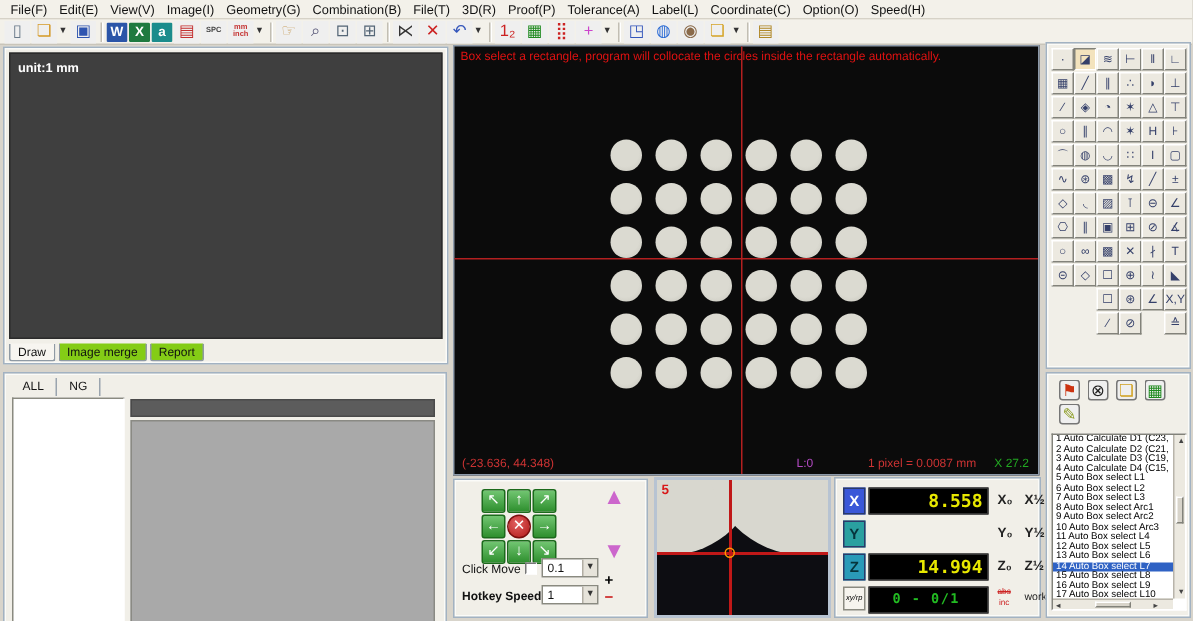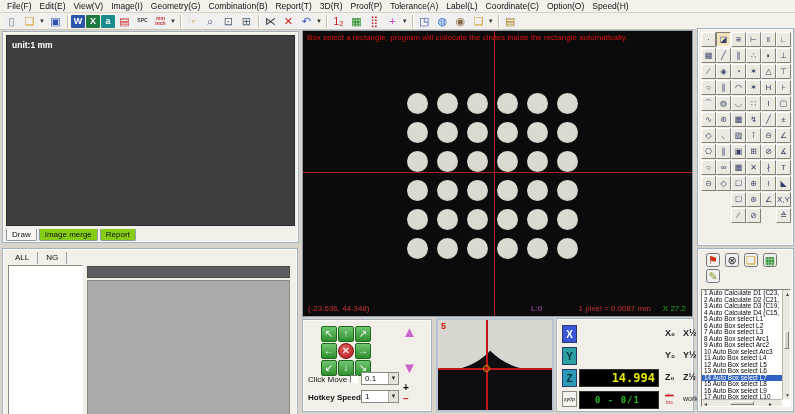--- a/index.html
+++ b/index.html
@@ -104,21 +104,21 @@
 </head>
 <body>
 
 <div id="menubar">
     <div class="menu-item">File(F)</div>
     <div class="menu-item">Edit(E)</div>
     <div class="menu-item">View(V)</div>
     <div class="menu-item">Image(I)</div>
     <div class="menu-item">Geometry(G)</div>
     <div class="menu-item">Combination(B)</div>
-    <div class="menu-item">Report(T)</div>
+    <div class="menu-item">File(T)</div>
     <div class="menu-item">3D(R)</div>
     <div class="menu-item">Proof(P)</div>
     <div class="menu-item">Tolerance(A)</div>
     <div class="menu-item">Label(L)</div>
     <div class="menu-item">Coordinate(C)</div>
     <div class="menu-item">Option(O)</div>
     <div class="menu-item">Speed(H)</div>
   </div>
 
 <div id="toolbar">
@@ -269,20 +269,21 @@
   <div id="zoom-index">5</div>
   <div id="zcross-v"></div>
   <div id="zcross-h"></div>
   <div id="zcenter"></div>
 </div>
 
 <div id="dro-panel" class="panel">
   <div id="dro-rows">
       <div class="dro-row" style="top: 6px;">
         <button class="axis-btn" style="background: rgb(58, 87, 216); color: rgb(255, 255, 255);">X</button>
+        <div class="dro-display">8.558</div>
         <button class="axis-aux" style="left: 103px;">X₀</button>
         <button class="axis-aux" style="left: 121px;">X½</button>
       </div>
       <div class="dro-row" style="top: 28px;">
         <button class="axis-btn" style="background: rgb(42, 160, 160); color: rgb(6, 52, 60);">Y</button>
         <button class="axis-aux" style="left: 103px;">Y₀</button>
         <button class="axis-aux" style="left: 121px;">Y½</button>
       </div>
       <div class="dro-row" style="top: 50px;">
         <button class="axis-btn" style="background: rgb(42, 154, 184); color: rgb(6, 52, 60);">Z</button>

